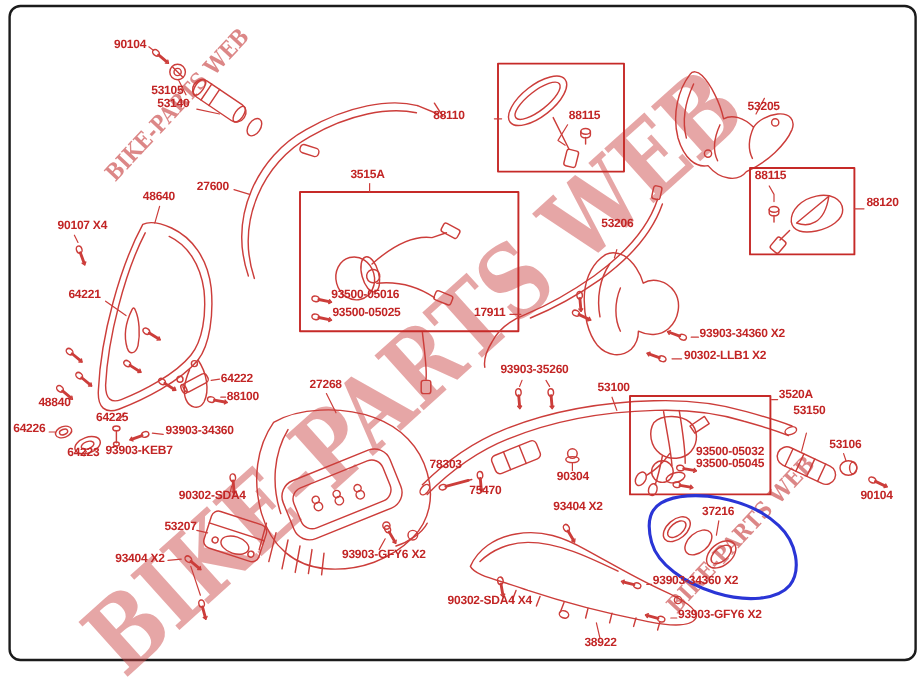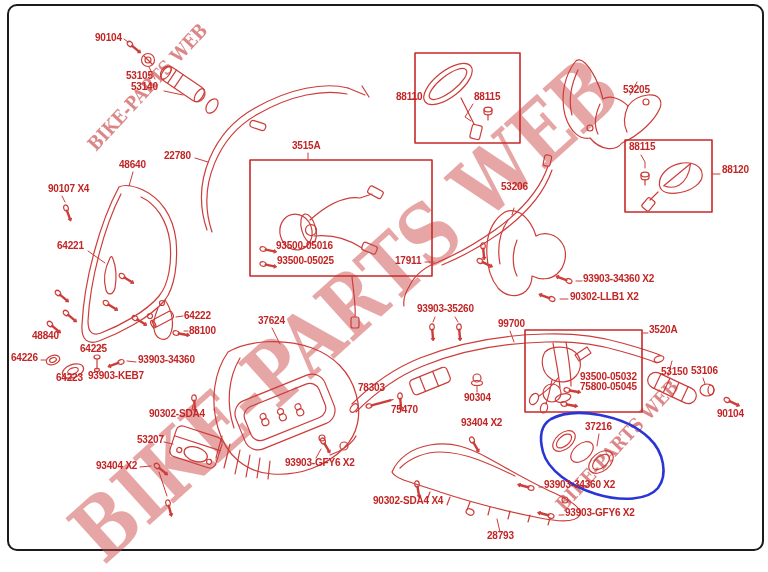--- a/index.html
+++ b/index.html
@@ -309,59 +309,59 @@
       <use href="#scr" transform="translate(551,516) rotate(195)"></use>
       <line class="ld" x1="559" y1="515" x2="564" y2="515"></line>
     </g>
 
     <path class="blue" d="M551,419 C575,406 625,415 649,438 C664,452 668,475 658,488 C648,500 622,502 596,494 C570,486 548,470 543,452 C539,437 541,425 551,419 Z"></path>
   </svg>
 
   <div class="lbl" style="left:95px;top:33px">90104</div>
   <div class="lbl" style="left:126px;top:71px">53105</div>
   <div class="lbl" style="left:131px;top:82px">53140</div>
-  <div class="lbl" style="left:164px;top:151px">22780</div>
+  <div class="lbl" style="left:164px;top:151px">27600</div>
   <div class="lbl" style="left:292px;top:141px">3515A</div>
   <div class="lbl" style="left:276px;top:241px">93500-05016</div>
   <div class="lbl" style="left:277px;top:256px">93500-05025</div>
-  <div class="lbl" style="left:396px;top:92px">88110</div>
+  <div class="lbl" style="left:361px;top:92px">88110</div>
   <div class="lbl" style="left:474px;top:92px">88115</div>
   <div class="lbl" style="left:623px;top:85px">53205</div>
   <div class="lbl" style="left:629px;top:142px">88115</div>
   <div class="lbl" style="left:722px;top:165px">88120</div>
   <div class="lbl" style="left:48px;top:184px">90107 X4</div>
   <div class="lbl" style="left:119px;top:160px">48640</div>
   <div class="lbl" style="left:57px;top:241px">64221</div>
   <div class="lbl" style="left:184px;top:311px">64222</div>
   <div class="lbl" style="left:189px;top:326px">88100</div>
   <div class="lbl" style="left:32px;top:331px">48840</div>
   <div class="lbl" style="left:11px;top:353px">64226</div>
   <div class="lbl" style="left:80px;top:344px">64225</div>
   <div class="lbl" style="left:56px;top:373px">64223</div>
   <div class="lbl" style="left:88px;top:371px">93903-KEB7</div>
   <div class="lbl" style="left:138px;top:355px">93903-34360</div>
-  <div class="lbl" style="left:258px;top:316px">37624</div>
+  <div class="lbl" style="left:258px;top:316px">27268</div>
   <div class="lbl" style="left:395px;top:256px">17911</div>
   <div class="lbl" style="left:417px;top:304px">93903-35260</div>
-  <div class="lbl" style="left:498px;top:319px">99700</div>
+  <div class="lbl" style="left:498px;top:319px">53100</div>
   <div class="lbl" style="left:501px;top:182px">53206</div>
   <div class="lbl" style="left:583px;top:274px">93903-34360 X2</div>
   <div class="lbl" style="left:570px;top:292px">90302-LLB1 X2</div>
   <div class="lbl" style="left:649px;top:325px">3520A</div>
-  <div class="lbl" style="left:580px;top:382px">75800-05045</div>
+  <div class="lbl" style="left:580px;top:382px">93500-05045</div>
   <div class="lbl" style="left:580px;top:372px">93500-05032</div>
-  <div class="lbl" style="left:661px;top:367px">53150</div>
+  <div class="lbl" style="left:661px;top:338px">53150</div>
   <div class="lbl" style="left:691px;top:366px">53106</div>
   <div class="lbl" style="left:717px;top:409px">90104</div>
   <div class="lbl" style="left:149px;top:409px">90302-SDA4</div>
   <div class="lbl" style="left:137px;top:435px">53207</div>
   <div class="lbl" style="left:96px;top:461px">93404 X2</div>
   <div class="lbl" style="left:285px;top:458px">93903-GFY6 X2</div>
   <div class="lbl" style="left:358px;top:383px">78303</div>
   <div class="lbl" style="left:391px;top:405px">75470</div>
   <div class="lbl" style="left:464px;top:393px">90304</div>
   <div class="lbl" style="left:461px;top:418px">93404 X2</div>
   <div class="lbl" style="left:585px;top:422px">37216</div>
   <div class="lbl" style="left:544px;top:480px">93903-34360 X2</div>
   <div class="lbl" style="left:565px;top:508px">93903-GFY6 X2</div>
   <div class="lbl" style="left:373px;top:496px">90302-SDA4 X4</div>
-  <div class="lbl" style="left:487px;top:531px">28793</div>
+  <div class="lbl" style="left:487px;top:531px">38922</div>
 </div>
 
 </body></html>

